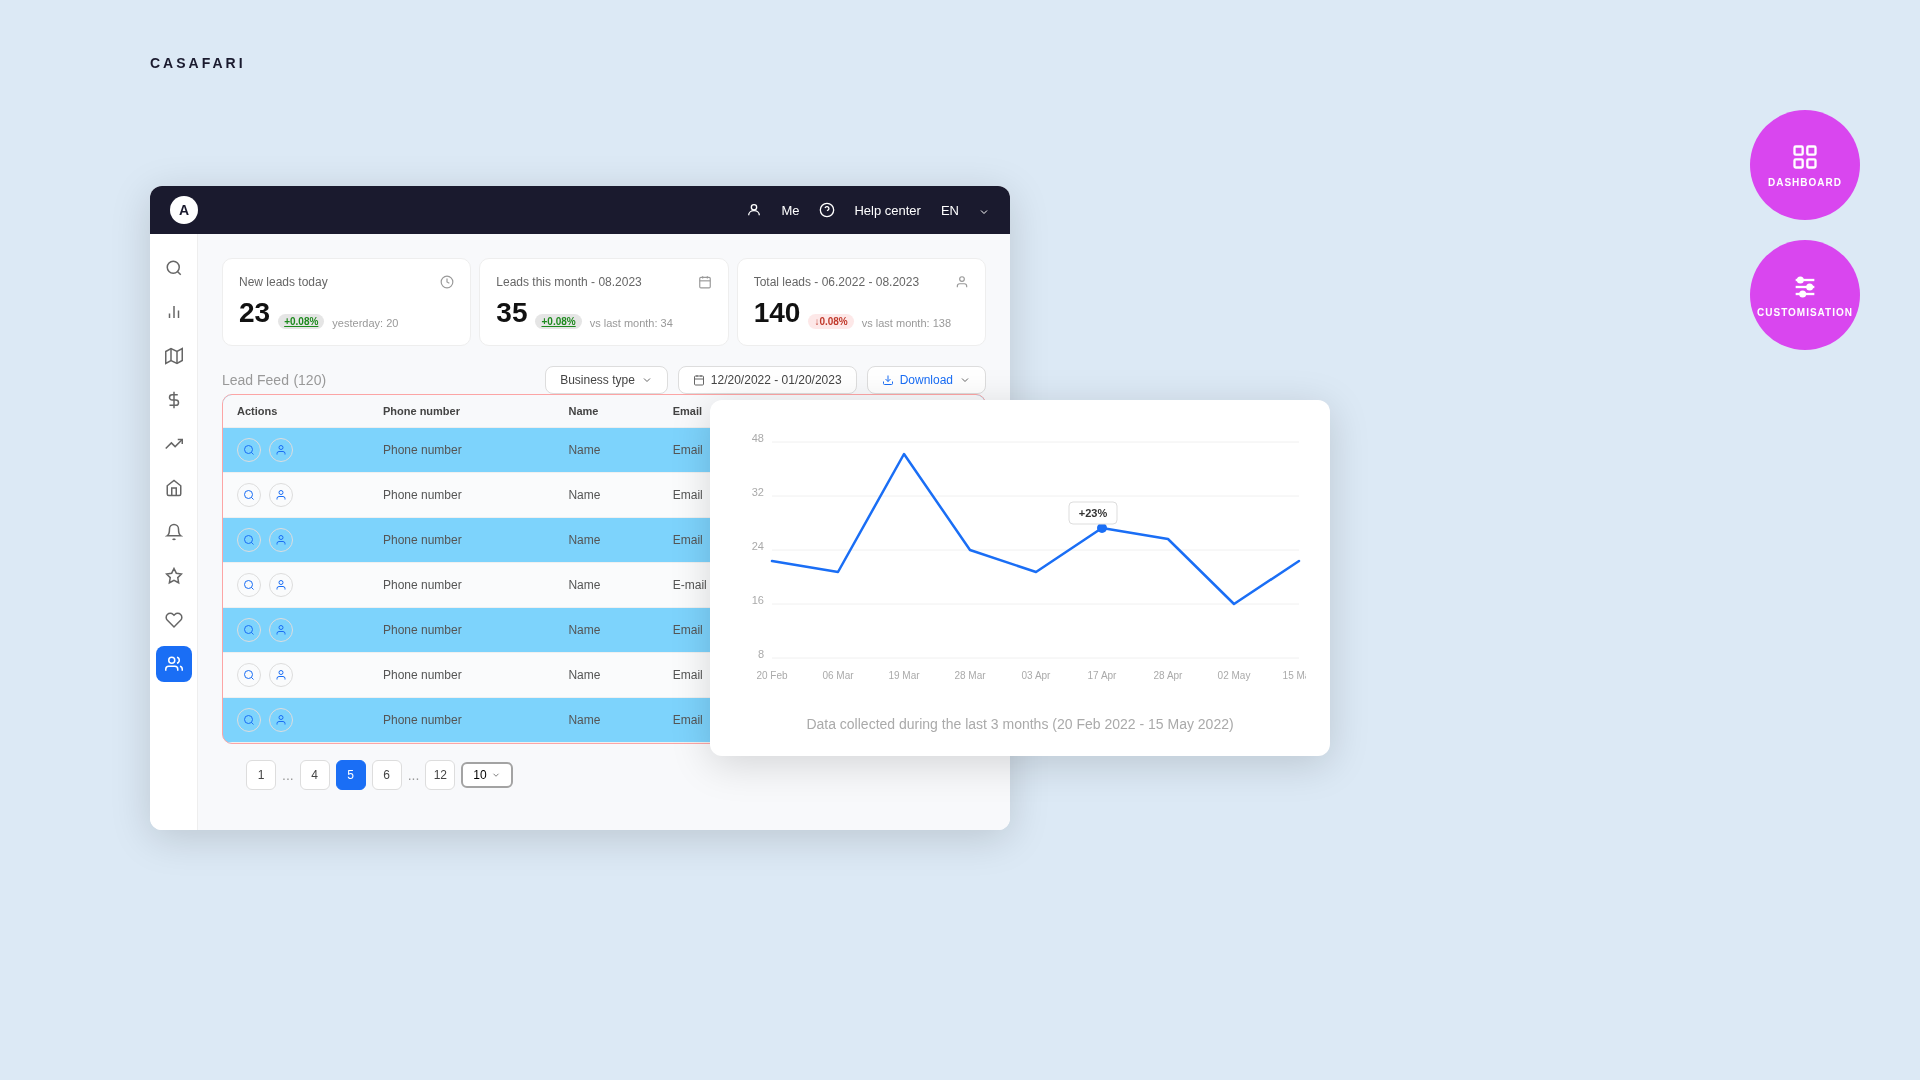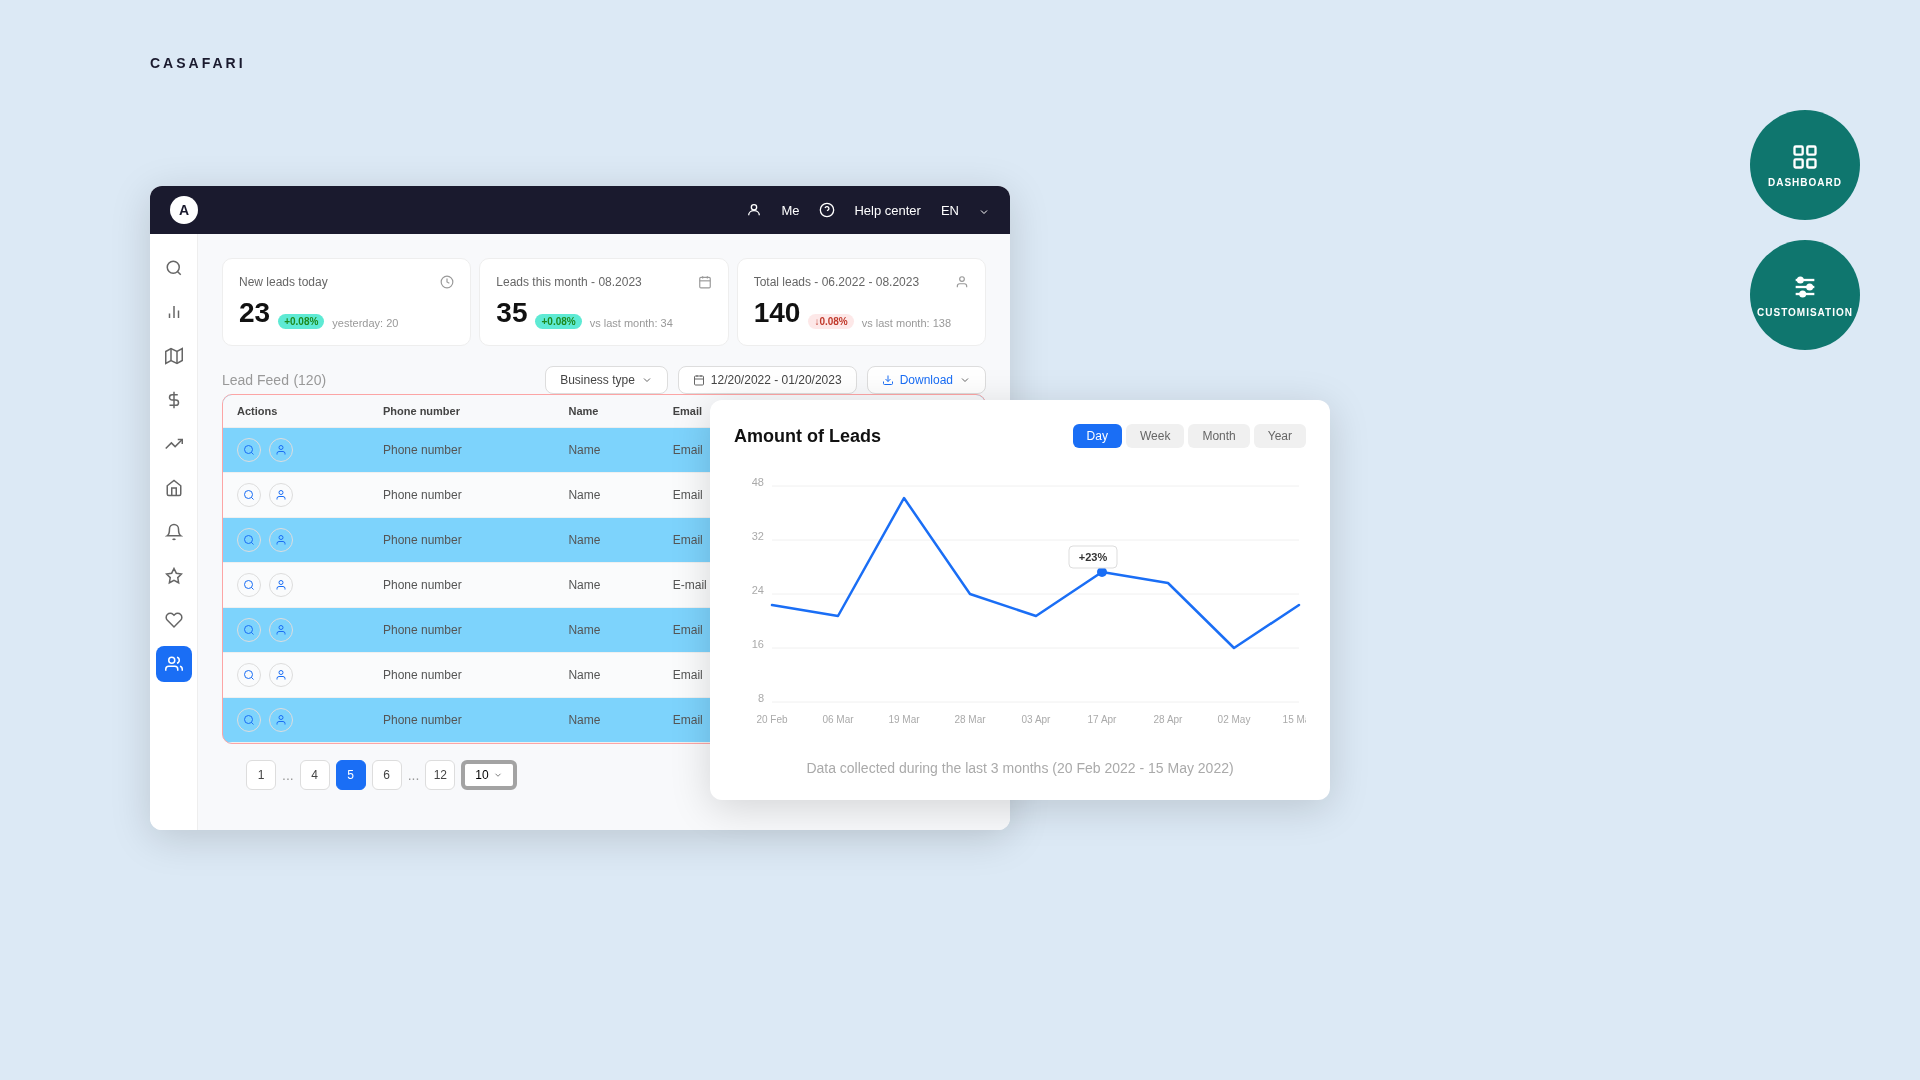--- a/index.html
+++ b/index.html
@@ -38,21 +38,21 @@
       top: 110px;
       right: 60px;
       display: flex;
       flex-direction: column;
       gap: 20px;
     }
     .circle-btn {
       width: 110px;
       height: 110px;
       border-radius: 50%;
-      background: #0f766e;
+      background: #d946ef;
       display: flex;
       flex-direction: column;
       align-items: center;
       justify-content: center;
       cursor: pointer;
       color: white;
       font-size: 10px;
       font-weight: 700;
       letter-spacing: 1px;
       gap: 6px;
@@ -184,26 +184,27 @@
       display: flex;
       align-items: flex-end;
       gap: 8px;
     }
     .stat-number {
       font-size: 28px;
       font-weight: 800;
       color: #111;
     }
     .badge-green {
-      background: #5eead4;
+      background: #e5e5e5;
       color: #1e8a1e;
       font-size: 10px;
       padding: 2px 6px;
       border-radius: 10px;
       font-weight: 600;
+      text-decoration: underline;
     }
     .badge-red {
       background: #fde8e8;
       color: #c0392b;
       font-size: 10px;
       padding: 2px 6px;
       border-radius: 10px;
       font-weight: 600;
     }
     .stat-sub {
@@ -343,21 +344,21 @@
     .page-btn.active {
       background: #1a6ef5;
       color: white;
       border-color: #1a6ef5;
     }
     .page-dots {
       color: #999;
       font-size: 14px;
     }
     .per-page {
-      border: 4px solid #a3a3a3;
+      border: 2px solid #a3a3a3;
       background: white;
       border-radius: 6px;
       padding: 4px 10px;
       font-size: 12px;
       cursor: pointer;
       display: flex;
       align-items: center;
       gap: 4px;
     }
 
@@ -813,29 +814,20 @@
         <svg width="10" height="10" viewBox="0 0 24 24" fill="none" stroke="#666" stroke-width="2">
             <polyline points="6 9 12 15 18 9"></polyline>
           </svg>
       </div>
     </div>
 
   </div>
 </div>
 
 <div class="chart-panel">
-  <div class="chart-header">
-    <div class="chart-title">Amount of Leads</div>
-    <div class="chart-tabs">
-      <button class="chart-tab active">Day</button>
-      <button class="chart-tab">Week</button>
-      <button class="chart-tab">Month</button>
-      <button class="chart-tab">Year</button>
-    </div>
-  </div>
 
   <div class="chart-svg-wrapper">
     <svg width="100%" height="280" viewBox="0 0 572 280">
 
       <text x="30" y="18" font-size="11" fill="#aaa" text-anchor="end">48</text>
       <text x="30" y="72" font-size="11" fill="#aaa" text-anchor="end">32</text>
       <text x="30" y="126" font-size="11" fill="#aaa" text-anchor="end">24</text>
       <text x="30" y="180" font-size="11" fill="#aaa" text-anchor="end">16</text>
       <text x="30" y="234" font-size="11" fill="#aaa" text-anchor="end">8</text>
 

